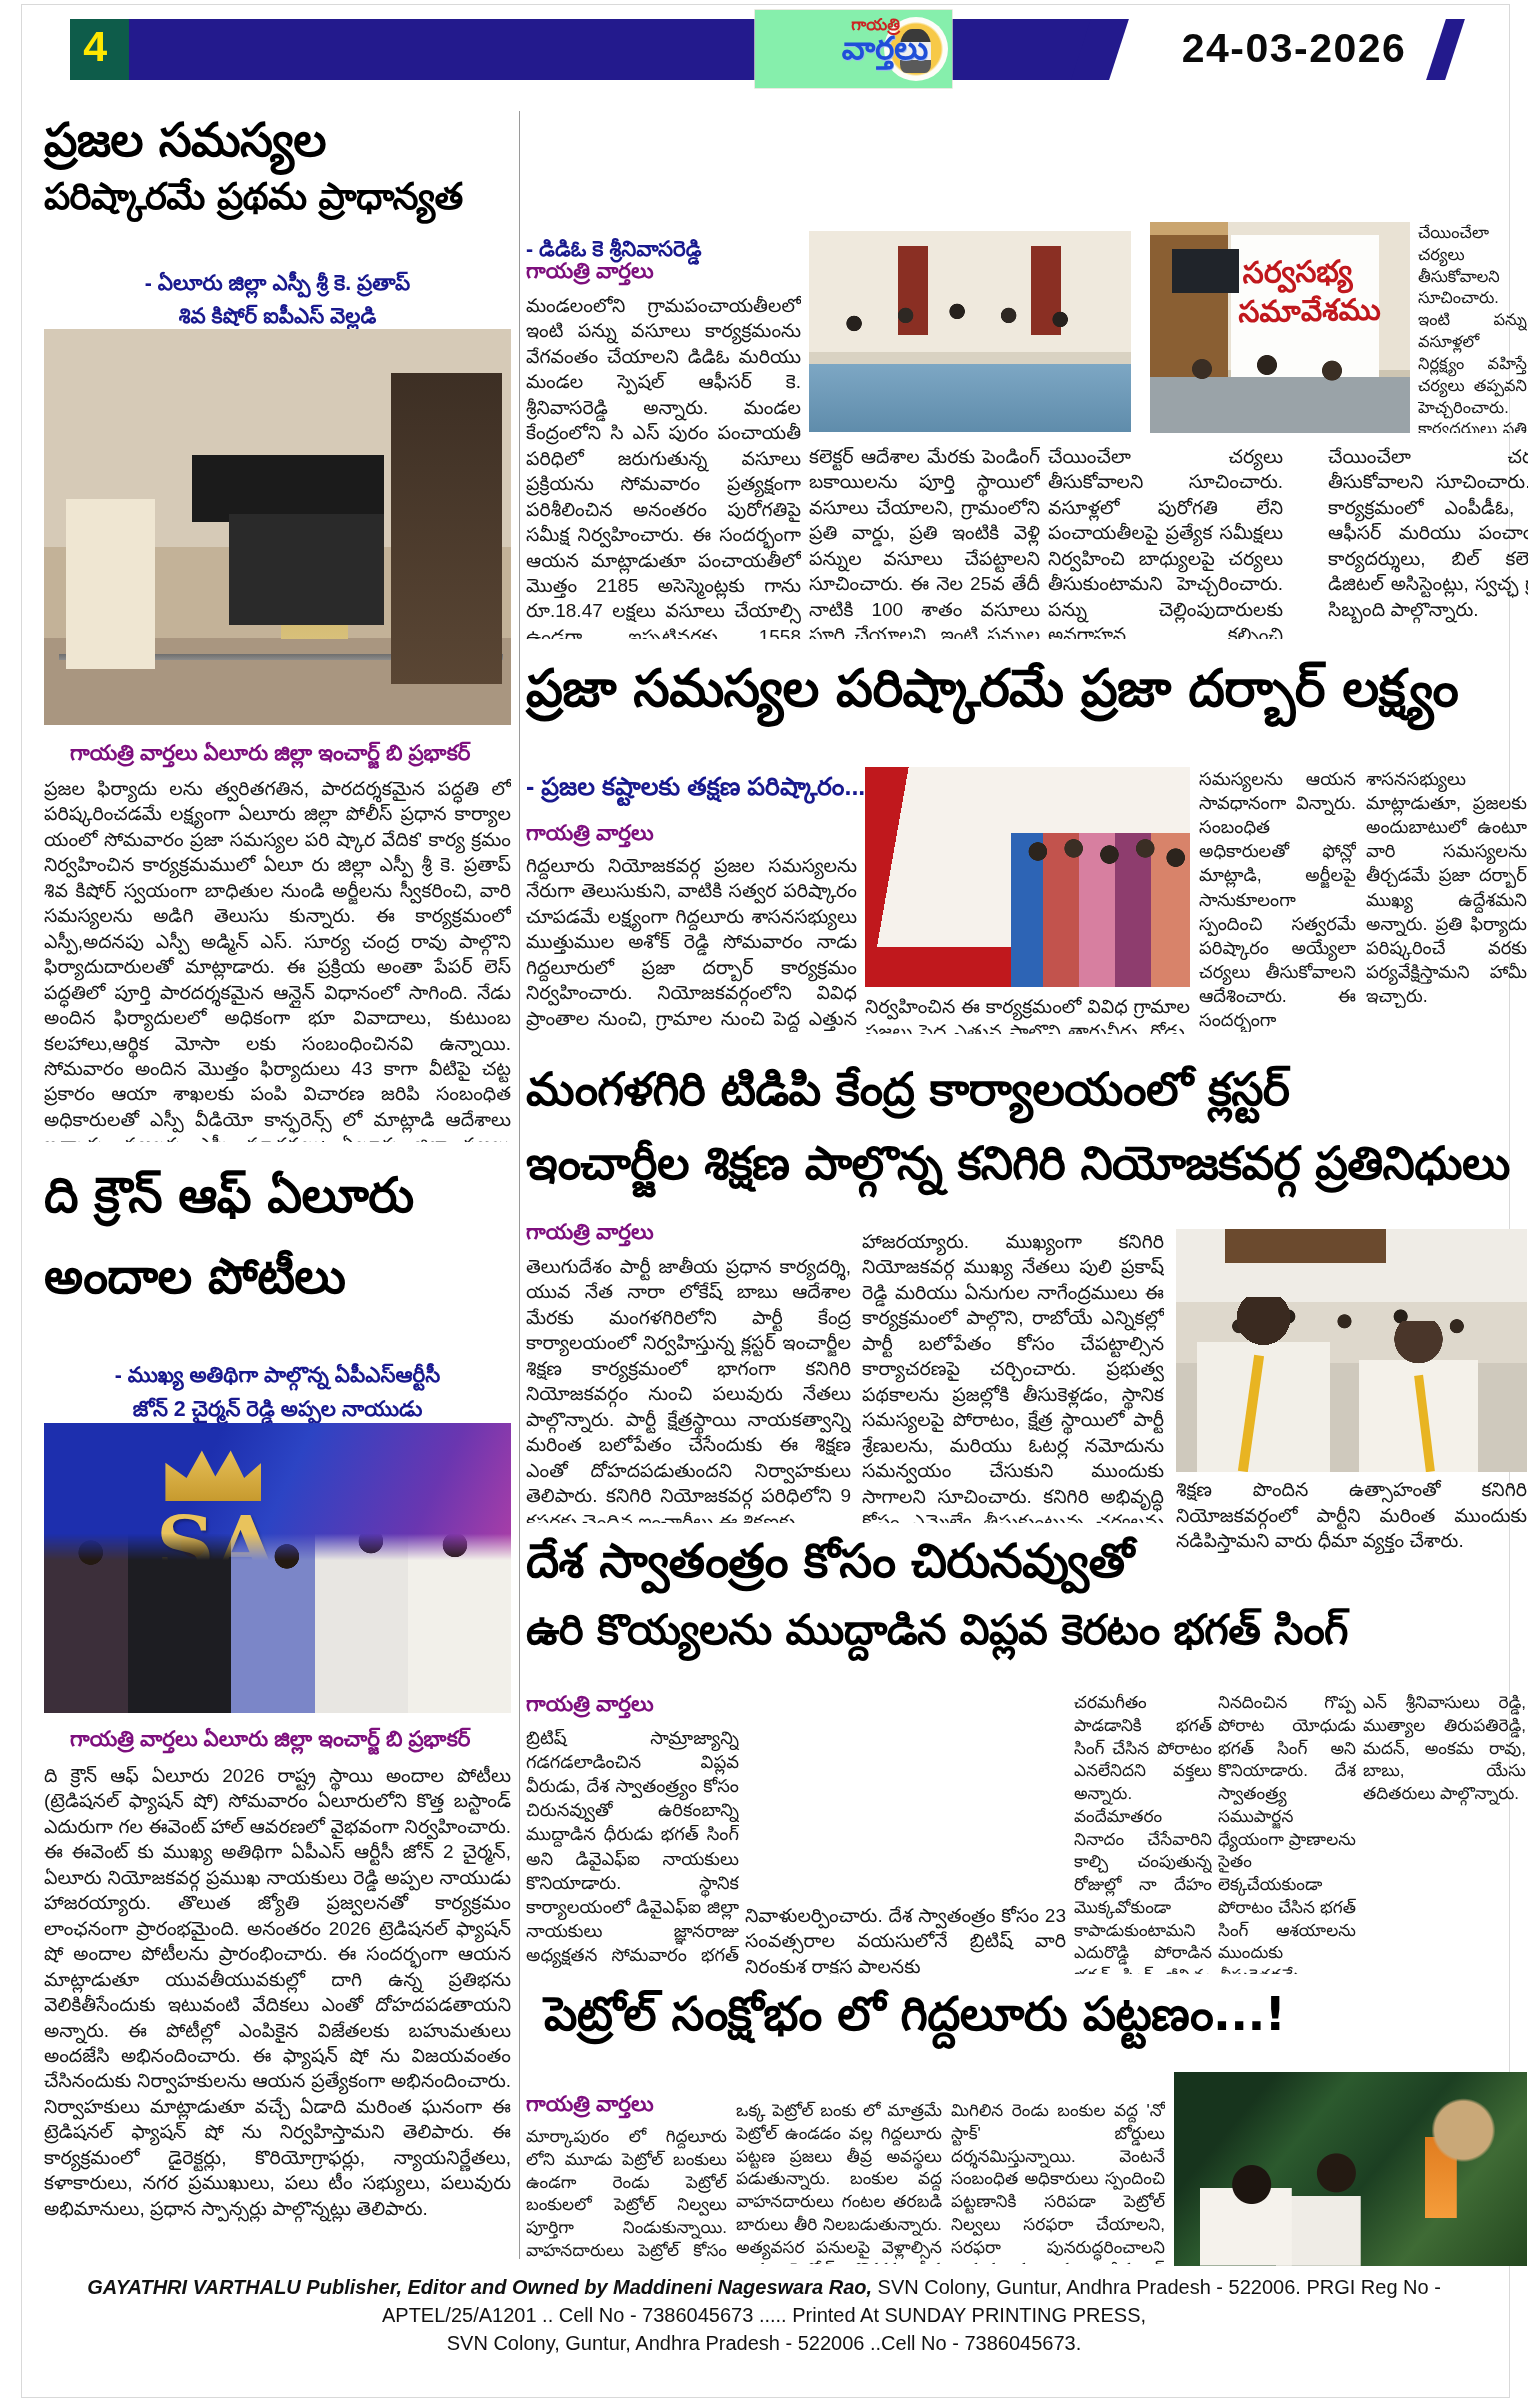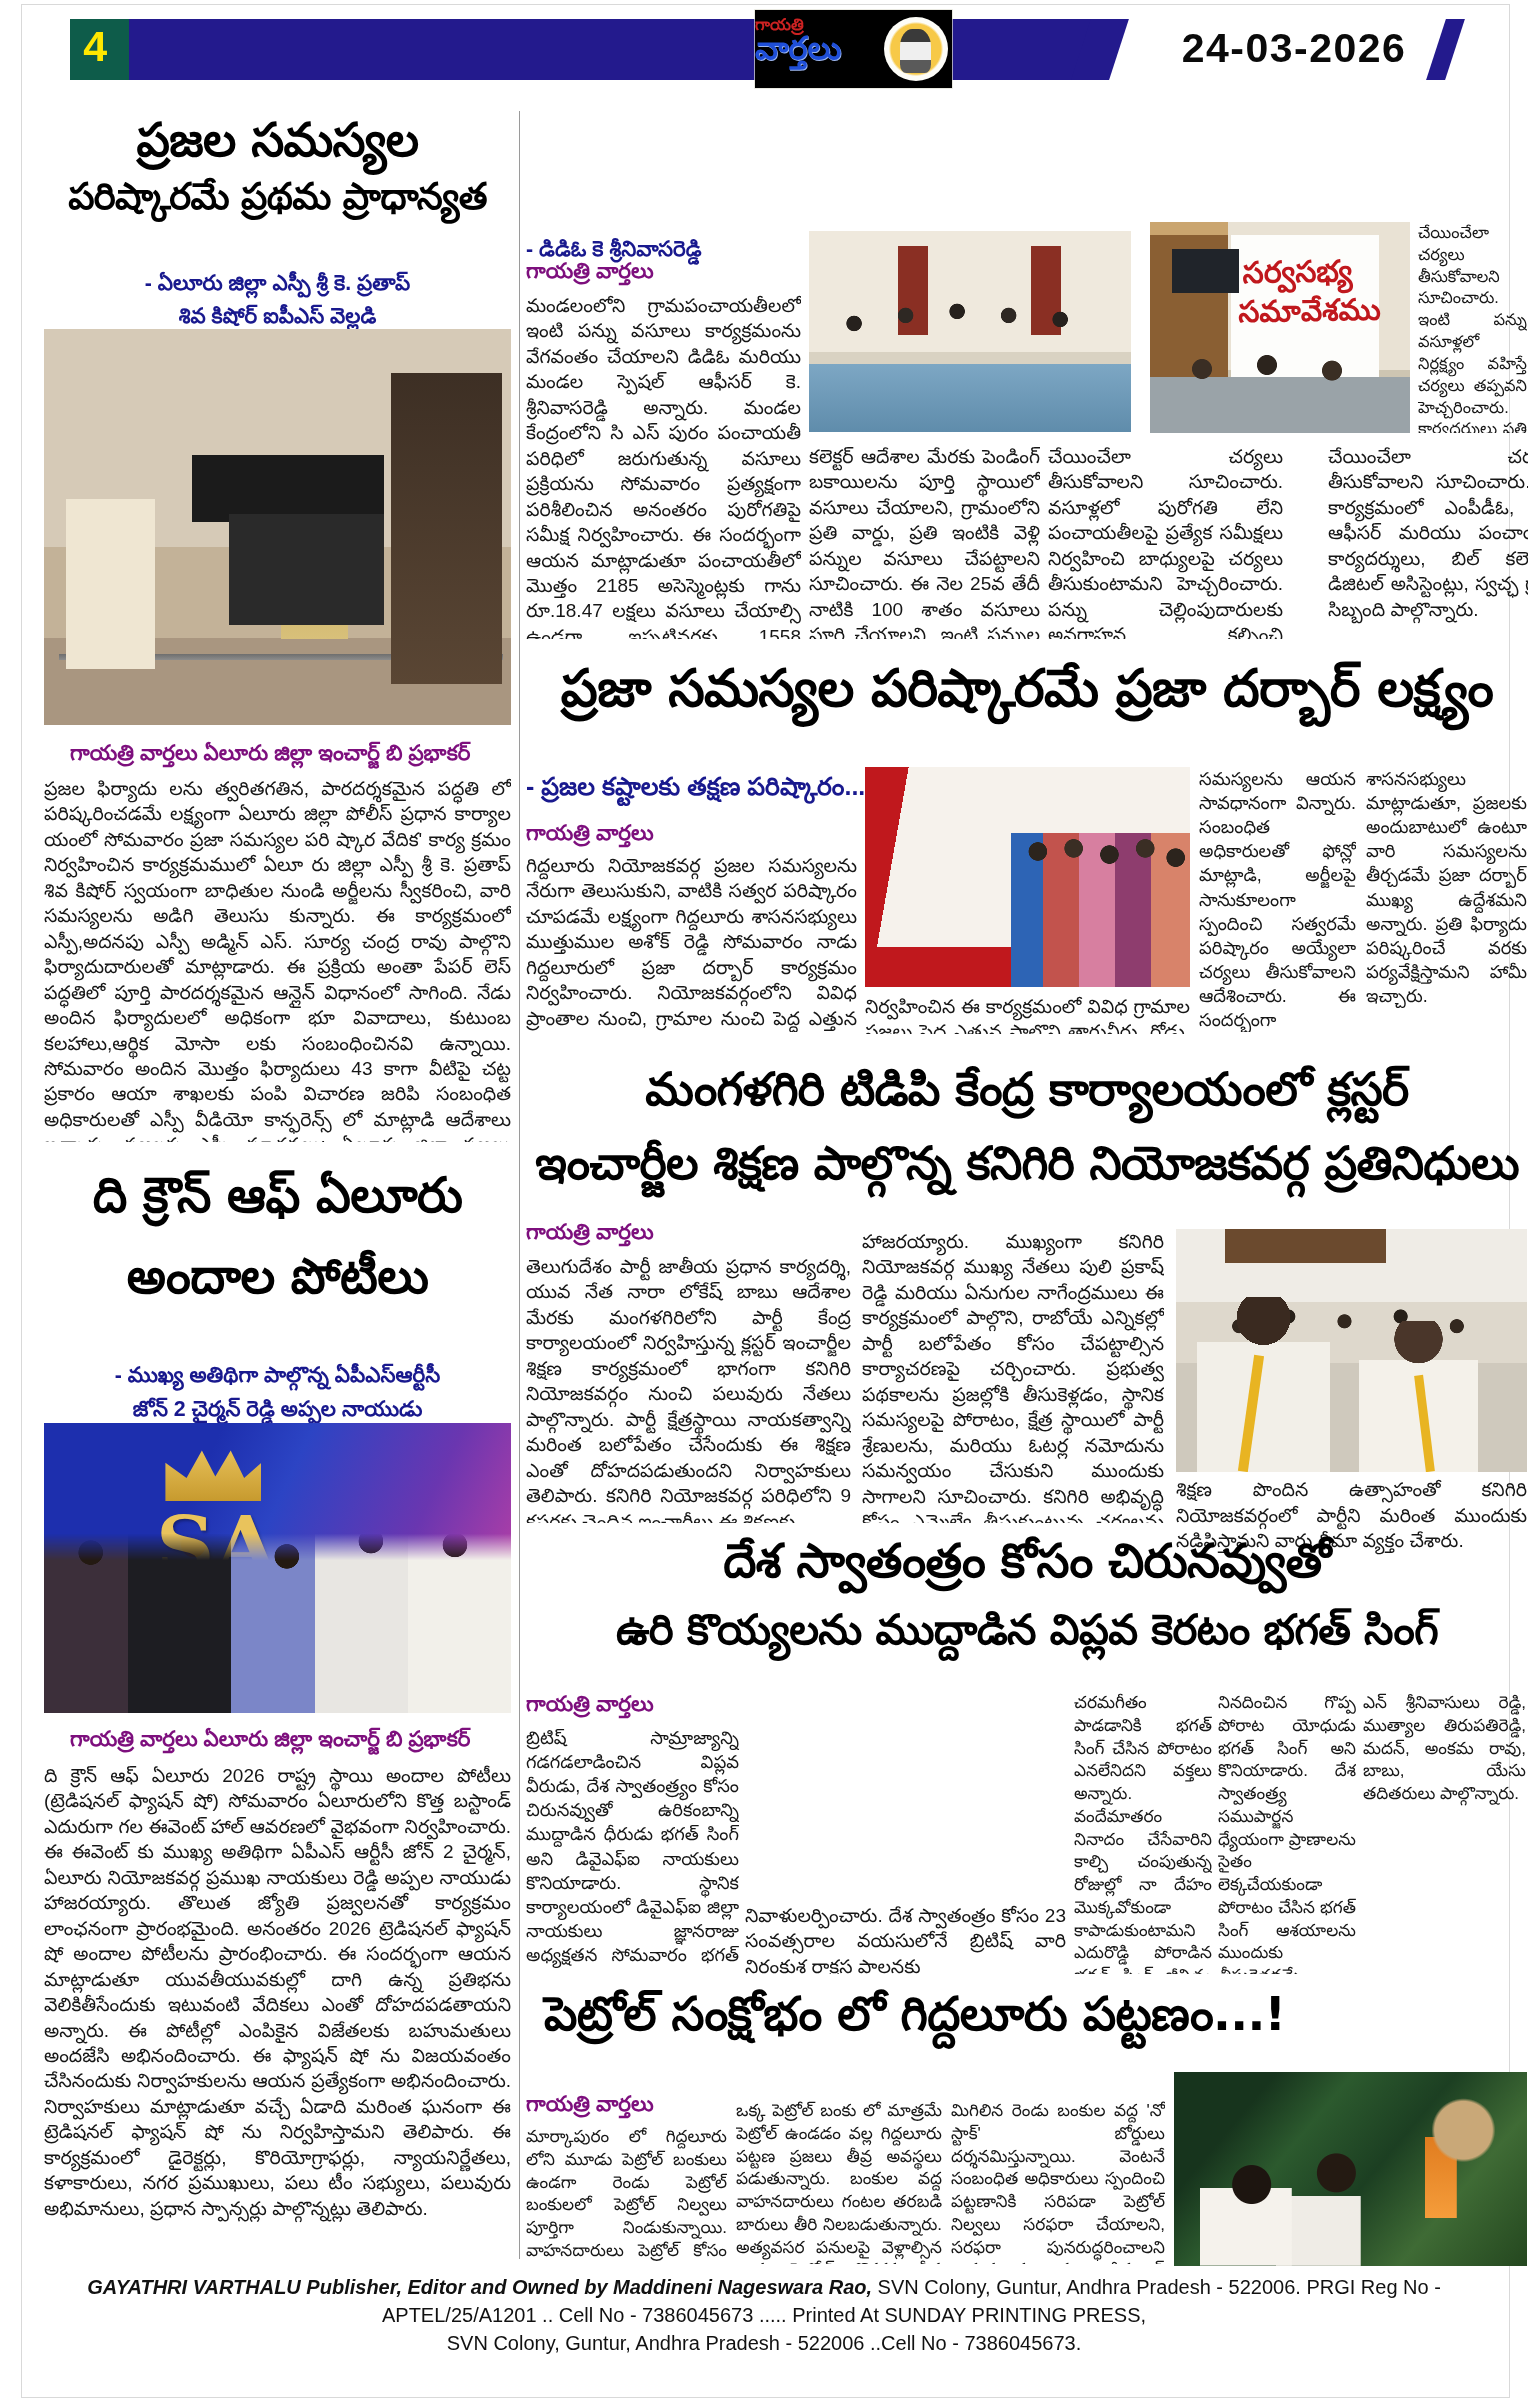--- a/index.html
+++ b/index.html
@@ -8,31 +8,31 @@
   .frame{position:absolute;left:21px;top:4.4px;right:18px;bottom:3px;border:0.7px solid #d9d9d9;}
   
   .hdr{position:absolute;left:70px;top:18.5px;width:1434px;height:61px;background:#ffffff;}
   .hdr-green{position:absolute;left:0;top:0;width:59px;height:61px;background:#0e5c4a;}
   .hdr-num{position:absolute;left:13.3px;top:6px;font-size:43px;font-weight:bold;color:#ffe800;line-height:1;}
   .hdr-navy{position:absolute;left:59px;top:0;width:969px;height:61px;background:#231a8d;}
   .hdr-navy-slant{position:absolute;left:1011px;top:0;width:38px;height:61px;background:#231a8d;transform:skewX(-18deg);}
   .hdr-sliver{position:absolute;left:1366px;top:0;width:19px;height:61px;background:#231a8d;transform:skewX(-18deg);}
   .hdr-date{position:absolute;left:1065px;top:6px;width:318px;text-align:center;
             font-size:41px;font-weight:bold;color:#0a0a0a;letter-spacing:1.5px;}
-  .logo{position:absolute;left:685px;top:-9px;width:197px;height:78px;background:#000000;
-        text-align:left;overflow:hidden;box-shadow:0 0 0 0.7px #e0e0d5;}
+  .logo{position:absolute;left:685px;top:-9px;width:197px;height:78px;background:#86efac;
+        text-align:right;overflow:hidden;box-shadow:0 0 0 0.7px #e0e0d5;}
   .logo-rays{position:absolute;right:4.4px;top:7.4px;width:64px;height:64px;border-radius:50%;
         background:radial-gradient(circle,#fff 0 28%,#f7c948 30% 55%,#fdfdf8 60%);}
   .logo-fig{position:absolute;right:21px;top:19px;width:31px;height:44px;border-radius:40% 40% 20% 20%;
         background:linear-gradient(180deg,#3a3a3a 0 30%,#efefef 30% 70%,#5a5a5a 70%);}
   .logo-top{position:relative;font-size:16.3px;font-weight:bold;color:#cc2222;line-height:1;margin-top:6px;margin-right:52px;}
   .logo-main{position:relative;font-size:32px;font-weight:bold;color:#1f4fd8;line-height:1.05;margin-right:24px;
         text-shadow:0.7px 0.7px 0 #9db7f0;}
   
-  .headline{position:absolute;font-weight:bold;color:#000;text-align:center;line-height:1.08;
+  .headline{position:absolute;font-weight:bold;color:#000;text-align:left;line-height:1.08;
         font-family:"DejaVu Sans","Liberation Sans",sans-serif;letter-spacing:-0.7px;}
   .byline{position:absolute;font-weight:bold;color:#19198e;font-size:21.4px;text-align:center;line-height:1.45;margin-top:20px;}
   .subhead{position:absolute;font-weight:bold;color:#19198e;font-size:25px;text-align:left;}
   .dateline{position:absolute;font-weight:bold;color:#7d0f7d;font-size:21.4px;text-align:left;white-space:nowrap;}
   .bodycol{position:absolute;font-size:19px;line-height:1.34;text-align:justify;color:#161616;overflow:hidden;}
   .caption{position:absolute;font-size:19px;line-height:1.35;text-align:justify;color:#161616;overflow:hidden;}
   .vrule{position:absolute;width:0.7px;background:#9a9a9a;}
   
   .photo{position:absolute;overflow:hidden;}
   #photo-sp{background:

